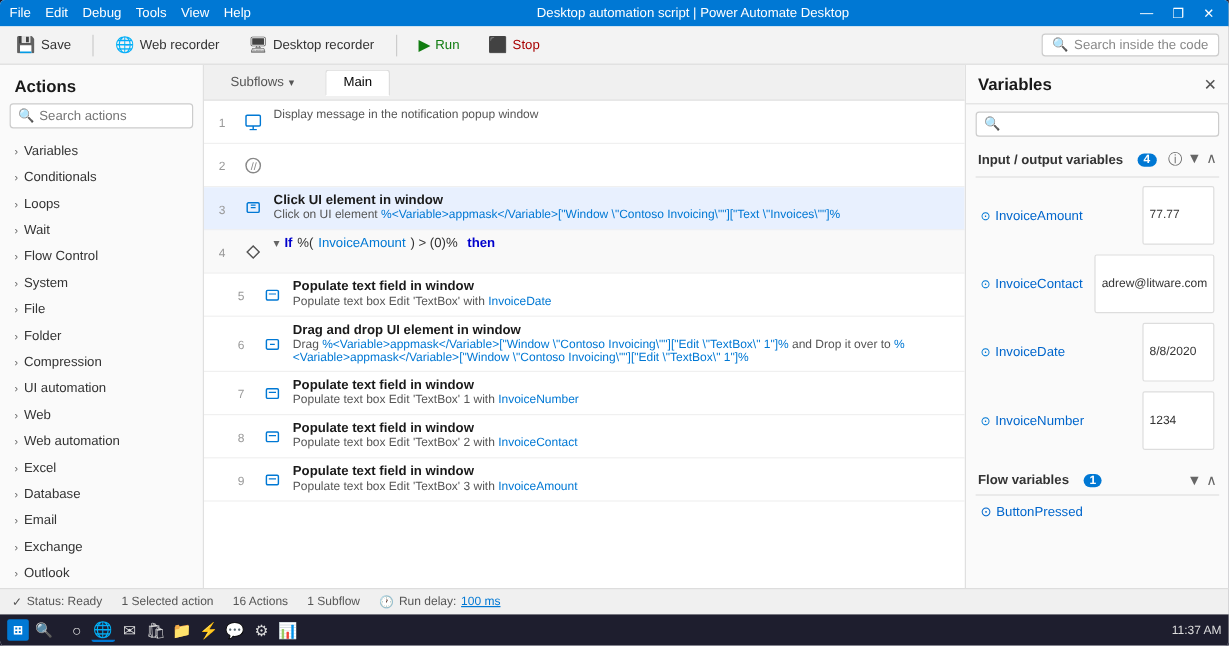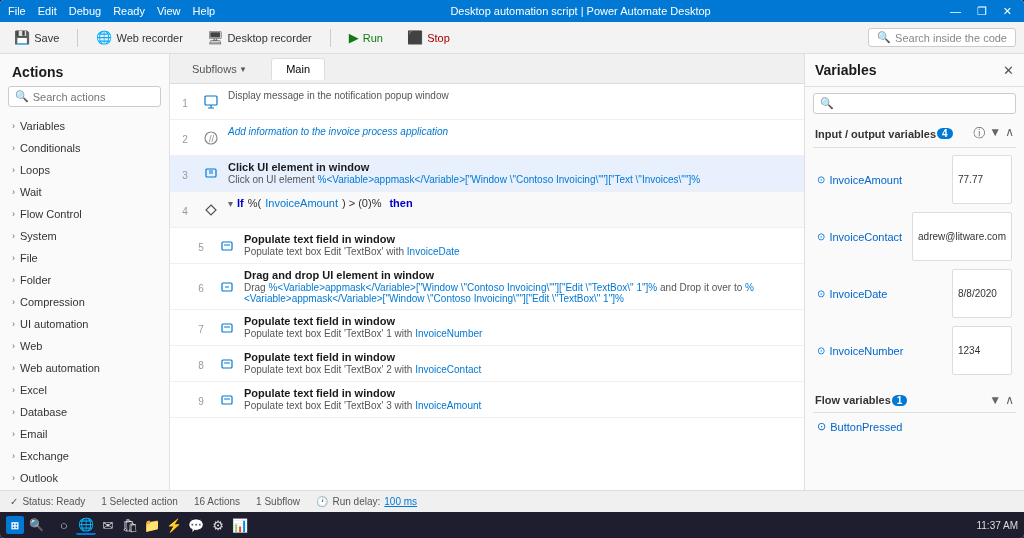--- a/index.html
+++ b/index.html
@@ -290,21 +290,21 @@
       padding: 5px 2px;
       border-bottom: 1px solid #e0e0e0;
       margin-bottom: 4px;
     }
     .var-section-title {
       font-size: 11px;
       font-weight: 600;
       color: #333;
       display: flex;
       align-items: center;
-      gap: 1px;
+      gap: 12px;
     }
     .var-section-title .badge {
       background: #0078d4;
       color: white;
       border-radius: 8px;
       padding: 0 5px;
       font-size: 10px;
     }
     .var-section-actions {
       display: flex;
@@ -432,21 +432,21 @@
   </style>
 </head>
 <body>
 
 <div class="screen">
   <div class="title-bar">
     <div class="title-bar-menu">
       <span>File</span>
       <span>Edit</span>
       <span>Debug</span>
-      <span>Ready</span>
+      <span>Tools</span>
       <span>View</span>
       <span>Help</span>
     </div>
     <div class="title-bar-title">Desktop automation script | Power Automate Desktop</div>
     <div class="title-bar-controls">
       <span>—</span>
       <span>❐</span>
       <span>✕</span>
     </div>
   </div>
@@ -591,23 +591,20 @@
           </div>
         </div>
 
         <div class="action-row">
           <div class="action-num">2</div>
           <div class="action-icon" style="color:#777;">
             <svg width="14" height="14" viewBox="0 0 14 14">
                 <circle cx="7" cy="7" r="6" fill="none" stroke="#888" stroke-width="1.2"></circle>
                 <text x="5" y="11" font-size="9" fill="#888">//</text>
               </svg>
-          </div>
-          <div class="action-content">
-            <div class="action-desc" style="color:#0078d4;font-style:italic;">Add information to the invoice process application</div>
           </div>
         </div>
 
         <div class="action-row selected">
           <div class="action-num">3</div>
           <div class="action-icon">
             <svg width="14" height="14" viewBox="0 0 14 14">
                 <rect x="2" y="2" width="10" height="8" rx="1" fill="none" stroke="#0078d4" stroke-width="1.2"></rect>
                 <line x1="5" y1="4" x2="9" y2="4" stroke="#0078d4" stroke-width="1"></line>
                 <line x1="5" y1="6" x2="9" y2="6" stroke="#0078d4" stroke-width="1"></line>

